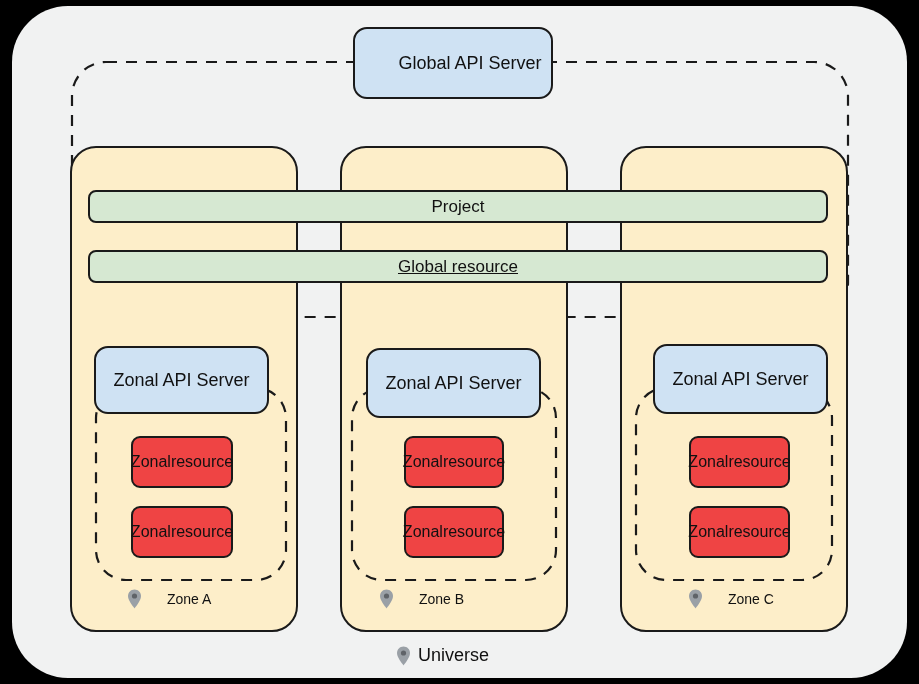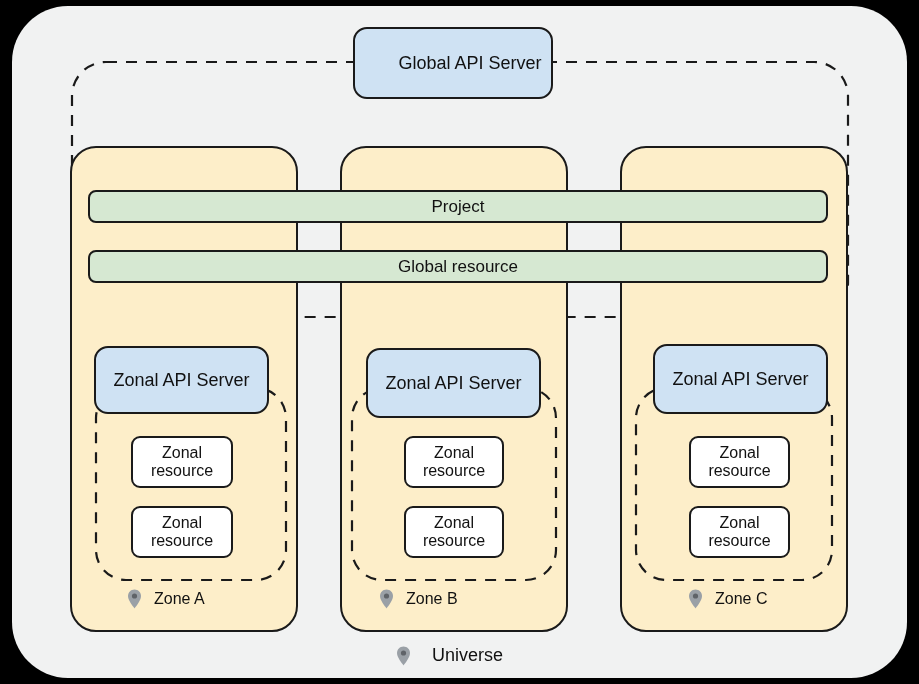--- a/index.html
+++ b/index.html
@@ -58,44 +58,44 @@
     background: #cfe2f3;
     border-radius: 14px;
     font-size: 18px;
   }
   .green-bar {
     background: #d6e8d2;
     border-radius: 8px;
     font-size: 17px;
   }
   .pink-box {
-    background: #ffffff;
+    background: #ef4444;
     border-radius: 9px;
     font-size: 16px;
-    flex-direction: column;
+    flex-direction: row;
   }
   .pink-box span { display: block; }
   .zone-label {
     position: absolute;
     display: flex;
     align-items: center;
-    gap: 12px;
-    font-size: 16px;
+    gap: 25px;
+    font-size: 14px;
     color: #111111;
   }
   .pin {
     width: 15px;
     height: 20px;
     flex: 0 0 auto;
   }
   .universe-label {
     position: absolute;
     display: flex;
     align-items: center;
-    gap: 21px;
+    gap: 7px;
     font-size: 18px;
     color: #111111;
   }
 </style>
 </head>
 <body>
 
 <div id="stage">
 
   <div class="universe-panel"></div>
@@ -104,21 +104,21 @@
     <rect x="72" y="62" width="776" height="255" rx="34" ry="34" fill="none" stroke="#1a1a1a" stroke-width="2.2" stroke-dasharray="11 9"></rect>
   </svg>
 
   <div class="node zone-box" style="left:70px; top:146px; width:228px; height:486px;"></div>
   <div class="node zone-box" style="left:340px; top:146px; width:228px; height:486px;"></div>
   <div class="node zone-box" style="left:620px; top:146px; width:228px; height:486px;"></div>
 
   <div class="node green-bar" style="left:88px; top:190px; width:740px; height:33px;">
     <span>Project</span>
   </div>
-  <div class="node green-bar" style="left:88px; top:250px; width:740px; height:33px;">
+  <div class="node green-bar" style="left:88px; top:250px; width:740px; height:33px;text-decoration:underline;">
     <span>Global resource</span>
   </div>
 
   <svg class="layer">
     <rect x="96" y="388" width="190" height="192" rx="30" ry="30" fill="none" stroke="#1a1a1a" stroke-width="2.2" stroke-dasharray="11 9"></rect>
     <rect x="352" y="388" width="204" height="192" rx="30" ry="30" fill="none" stroke="#1a1a1a" stroke-width="2.2" stroke-dasharray="11 9"></rect>
     <rect x="636" y="388" width="196" height="192" rx="30" ry="30" fill="none" stroke="#1a1a1a" stroke-width="2.2" stroke-dasharray="11 9"></rect>
   </svg>
 
   <div class="node blue-box" style="left:94px; top:346px; width:175px; height:68px;">

